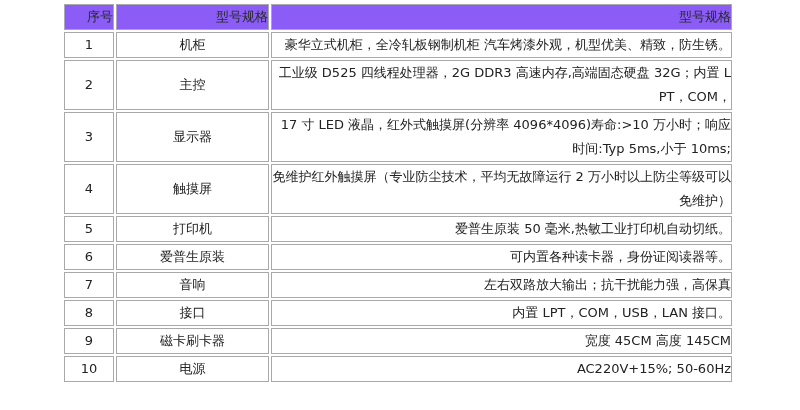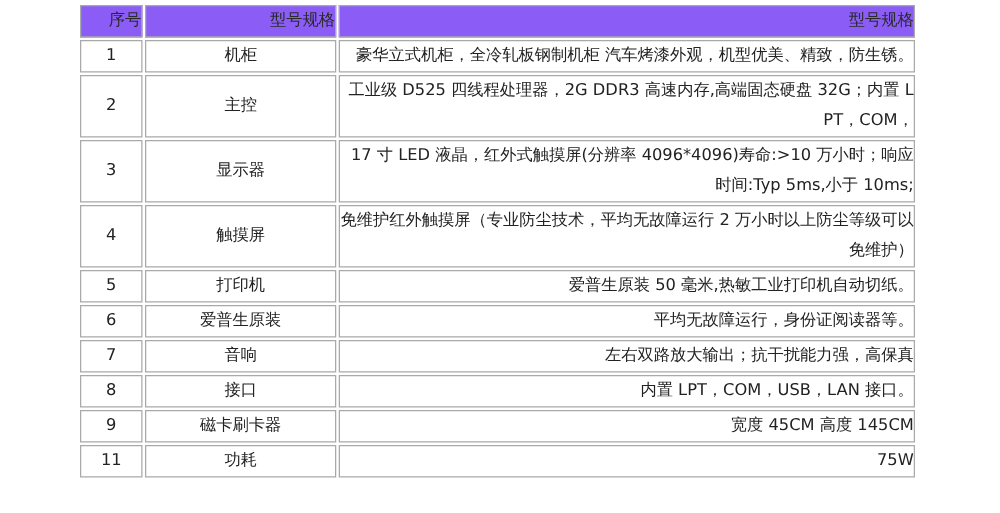--- a/index.html
+++ b/index.html
@@ -97,43 +97,43 @@
 
   <tr>
     <td class="c-no">5</td>
     <td class="c-mod">打印机</td>
     <td class="c-spec">爱普生原装 50 毫米,热敏工业打印机自动切纸。</td>
   </tr>
 
   <tr>
     <td class="c-no">6</td>
     <td class="c-mod">爱普生原装</td>
-    <td class="c-spec">平均无故障运行，身份证阅读器等。</td>
+    <td class="c-spec">可内置各种读卡器，身份证阅读器等。</td>
   </tr>
 
   <tr>
     <td class="c-no">7</td>
     <td class="c-mod">音响</td>
     <td class="c-spec">左右双路放大输出；抗干扰能力强，高保真</td>
   </tr>
 
   <tr>
     <td class="c-no">8</td>
     <td class="c-mod">接口</td>
     <td class="c-spec">内置 LPT，COM，USB，LAN 接口。</td>
   </tr>
 
   <tr>
     <td class="c-no">9</td>
     <td class="c-mod">磁卡刷卡器</td>
     <td class="c-spec">宽度 45CM 高度 145CM</td>
   </tr>
 
+  <tr>
+    <td class="c-no">10</td>
+    <td class="c-mod">电源</td>
+    <td class="c-spec">AC220V+15%; 50-60Hz</td>
+  </tr>
 
-  <tr>
-    <td class="c-no">11</td>
-    <td class="c-mod">功耗</td>
-    <td class="c-spec">75W</td>
-  </tr>
 </tbody>
     </table>
   </div>
 </div>
 
 </body></html>

